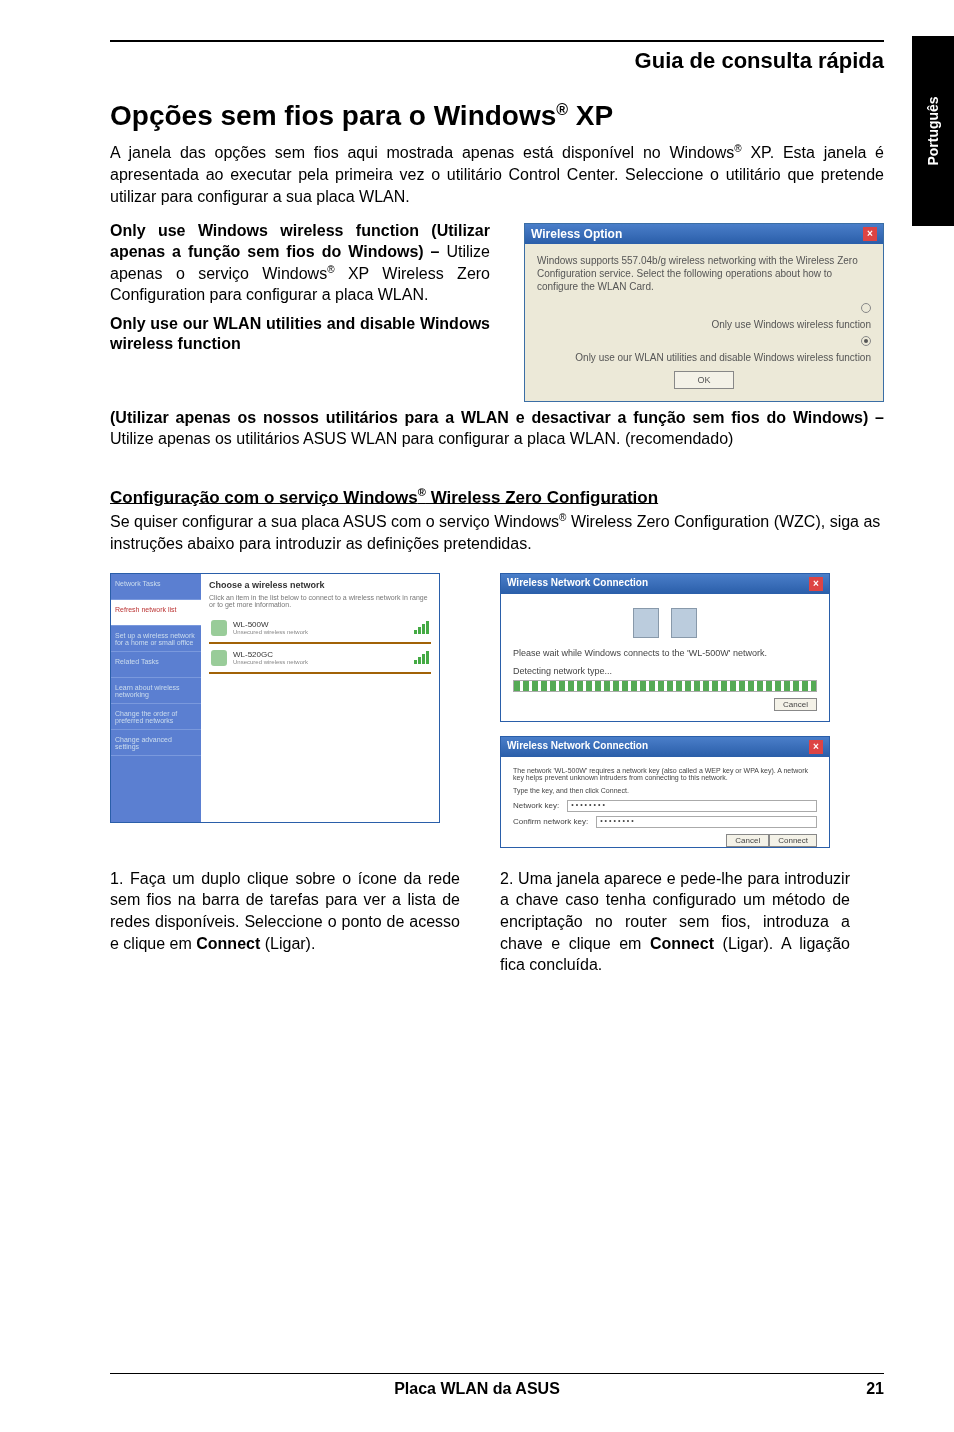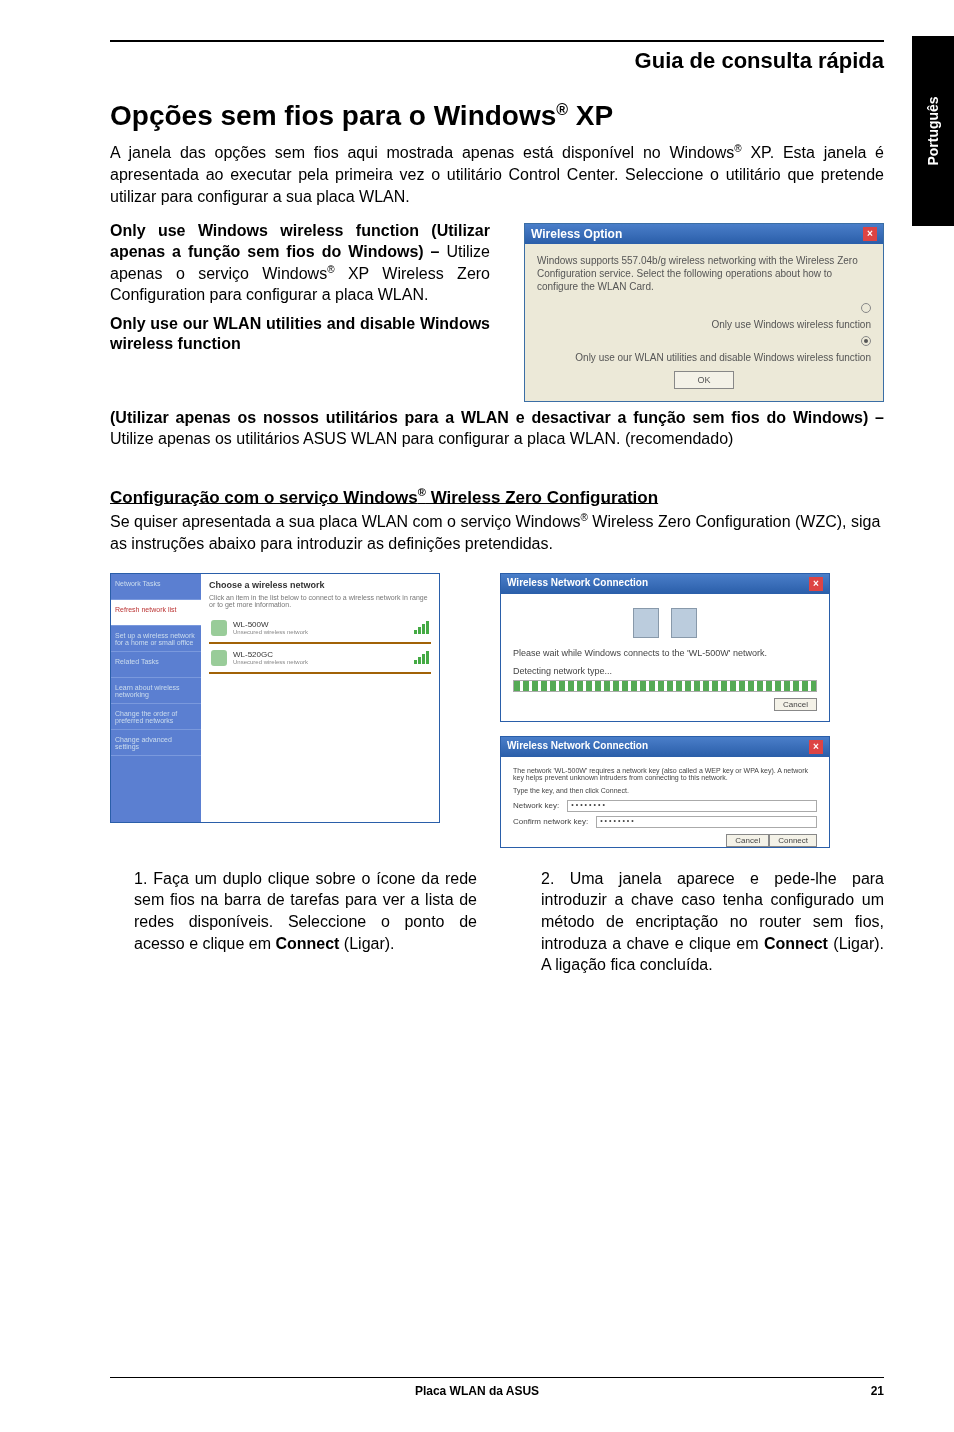--- a/index.html
+++ b/index.html
@@ -51,22 +51,22 @@
   .shot2-icons { display:flex; gap:12px; justify-content:center; margin:4px 0 10px; }
   .shot2-ic { width:26px; height:30px; background:#bcd; border:1px solid #89a; }
   .shot2-msg { font-size:9px; margin-bottom:8px; }
   .shot2-label { font-size:9px; margin-bottom:4px; }
   .progress { height:12px; border:1px solid #aaa; background:repeating-linear-gradient(90deg,#5a5,#5a5 6px,#fff 6px,#fff 9px); margin-bottom:6px; }
   .btn-small { float:right; border:1px solid #888; background:#f4f2e8; font-size:8px; padding:1px 8px; }
   .key-row { display:flex; align-items:center; gap:8px; margin:4px 0; font-size:8px; }
   .key-input { flex:1; height:12px; border:1px solid #aaa; background:#fff; font-size:7px; padding:0 3px; letter-spacing:2px; }
   .btn-row { text-align:right; margin-top:6px; }
   .step-row { display:flex; gap:40px; }
-  .step { width: 350px; font-size: 16px; line-height: 1.35; text-align: justify; margin-left: 24px; }
-  .footer { position:absolute; bottom:34px; left:110px; right:70px; border-top:1.5px solid #000; padding-top:6px; display:flex; justify-content:space-between; font-size:12px; }
+  .step { width: 350px; font-size: 16px; line-height: 1.35; text-align: justify; }
+  .footer { position:absolute; bottom:34px; left:110px; right:70px; border-top:1.5px solid #000; padding-top:6px; display:flex; justify-content:space-between; font-size:16px; }
   .footer-left { font-weight:bold; flex:1; text-align:center; }
   .footer-right { font-weight:bold; width:40px; text-align:right; }
 </style>
 </head>
 <body>
 
 <div class="side-tab">
     <span>Português</span>
   </div>
 
@@ -115,21 +115,21 @@
   </div>
 
   <p class="after-dialog">
     <b>(Utilizar apenas os nossos utilitários para a WLAN e desactivar a função sem fios do Windows) –</b><span> Utilize apenas os utilitários ASUS WLAN para configurar a placa WLAN. (recomendado)</span>
   </p>
 
   <div class="subhead">
     <span>Configuração com o serviço Windows</span><sup>®</sup><span> Wireless Zero Configuration</span>
   </div>
   <p class="subdesc">
-    <span>Se quiser apresentada a sua placa WLAN com o serviço Windows</span><sup>®</sup><span> Wireless Zero Configuration (WZC), siga as instruções abaixo para introduzir as definições pretendidas.</span>
+    <span>Se quiser configurar a sua placa ASUS com o serviço Windows</span><sup>®</sup><span> Wireless Zero Configuration (WZC), siga as instruções abaixo para introduzir as definições pretendidas.</span>
   </p>
 
   <div class="shot-row">
     <div class="shot-col">
       <div class="shot1">
         <div class="shot1-side">
           <div class="shot1-side-row">Network Tasks</div>
           <div class="shot1-side-row active">Refresh network list</div>
           <div class="shot1-side-row">Set up a wireless network for a home or small office</div>
           <div class="shot1-side-row">Related Tasks</div>

